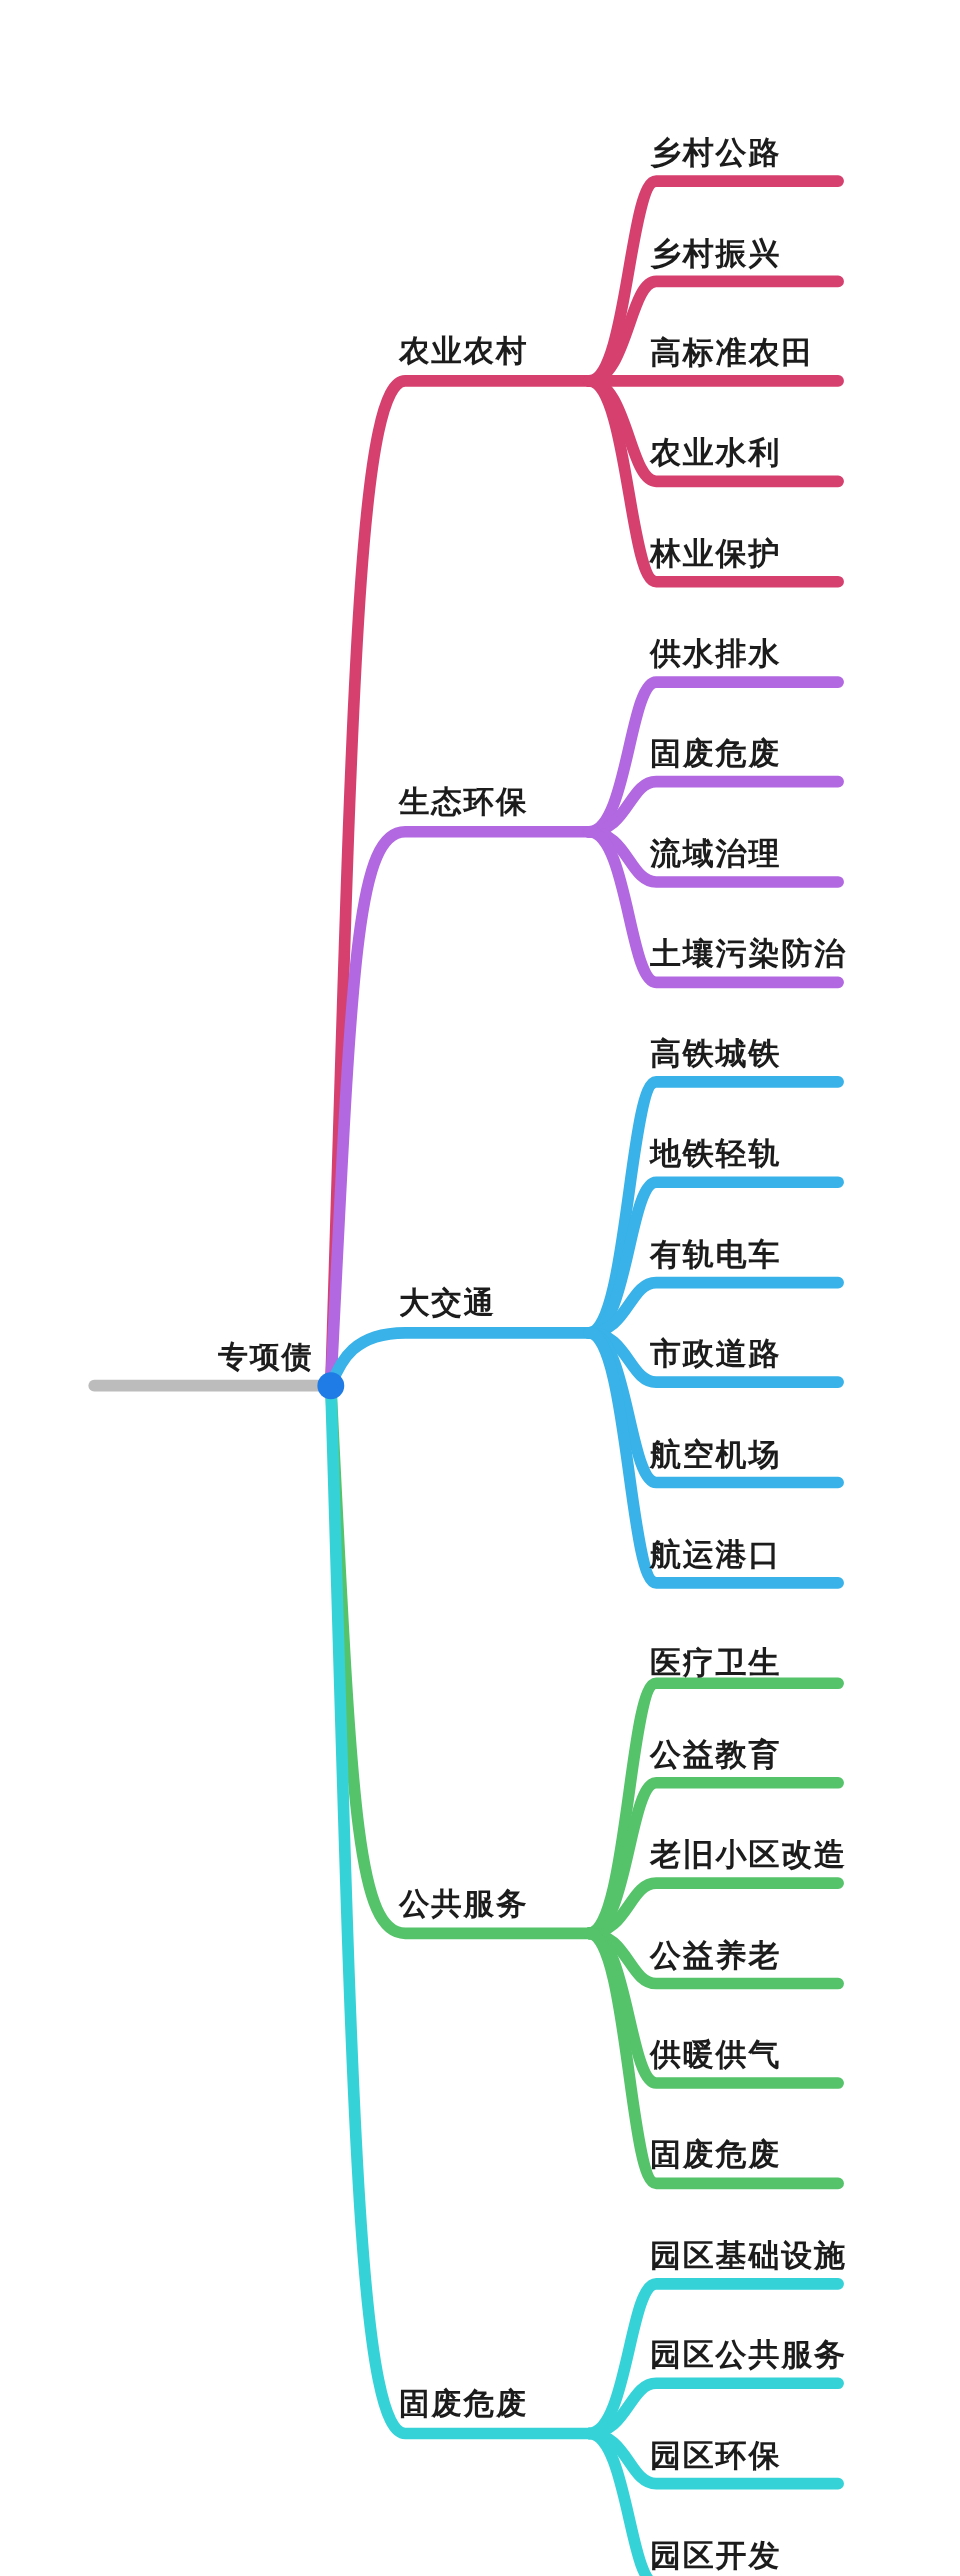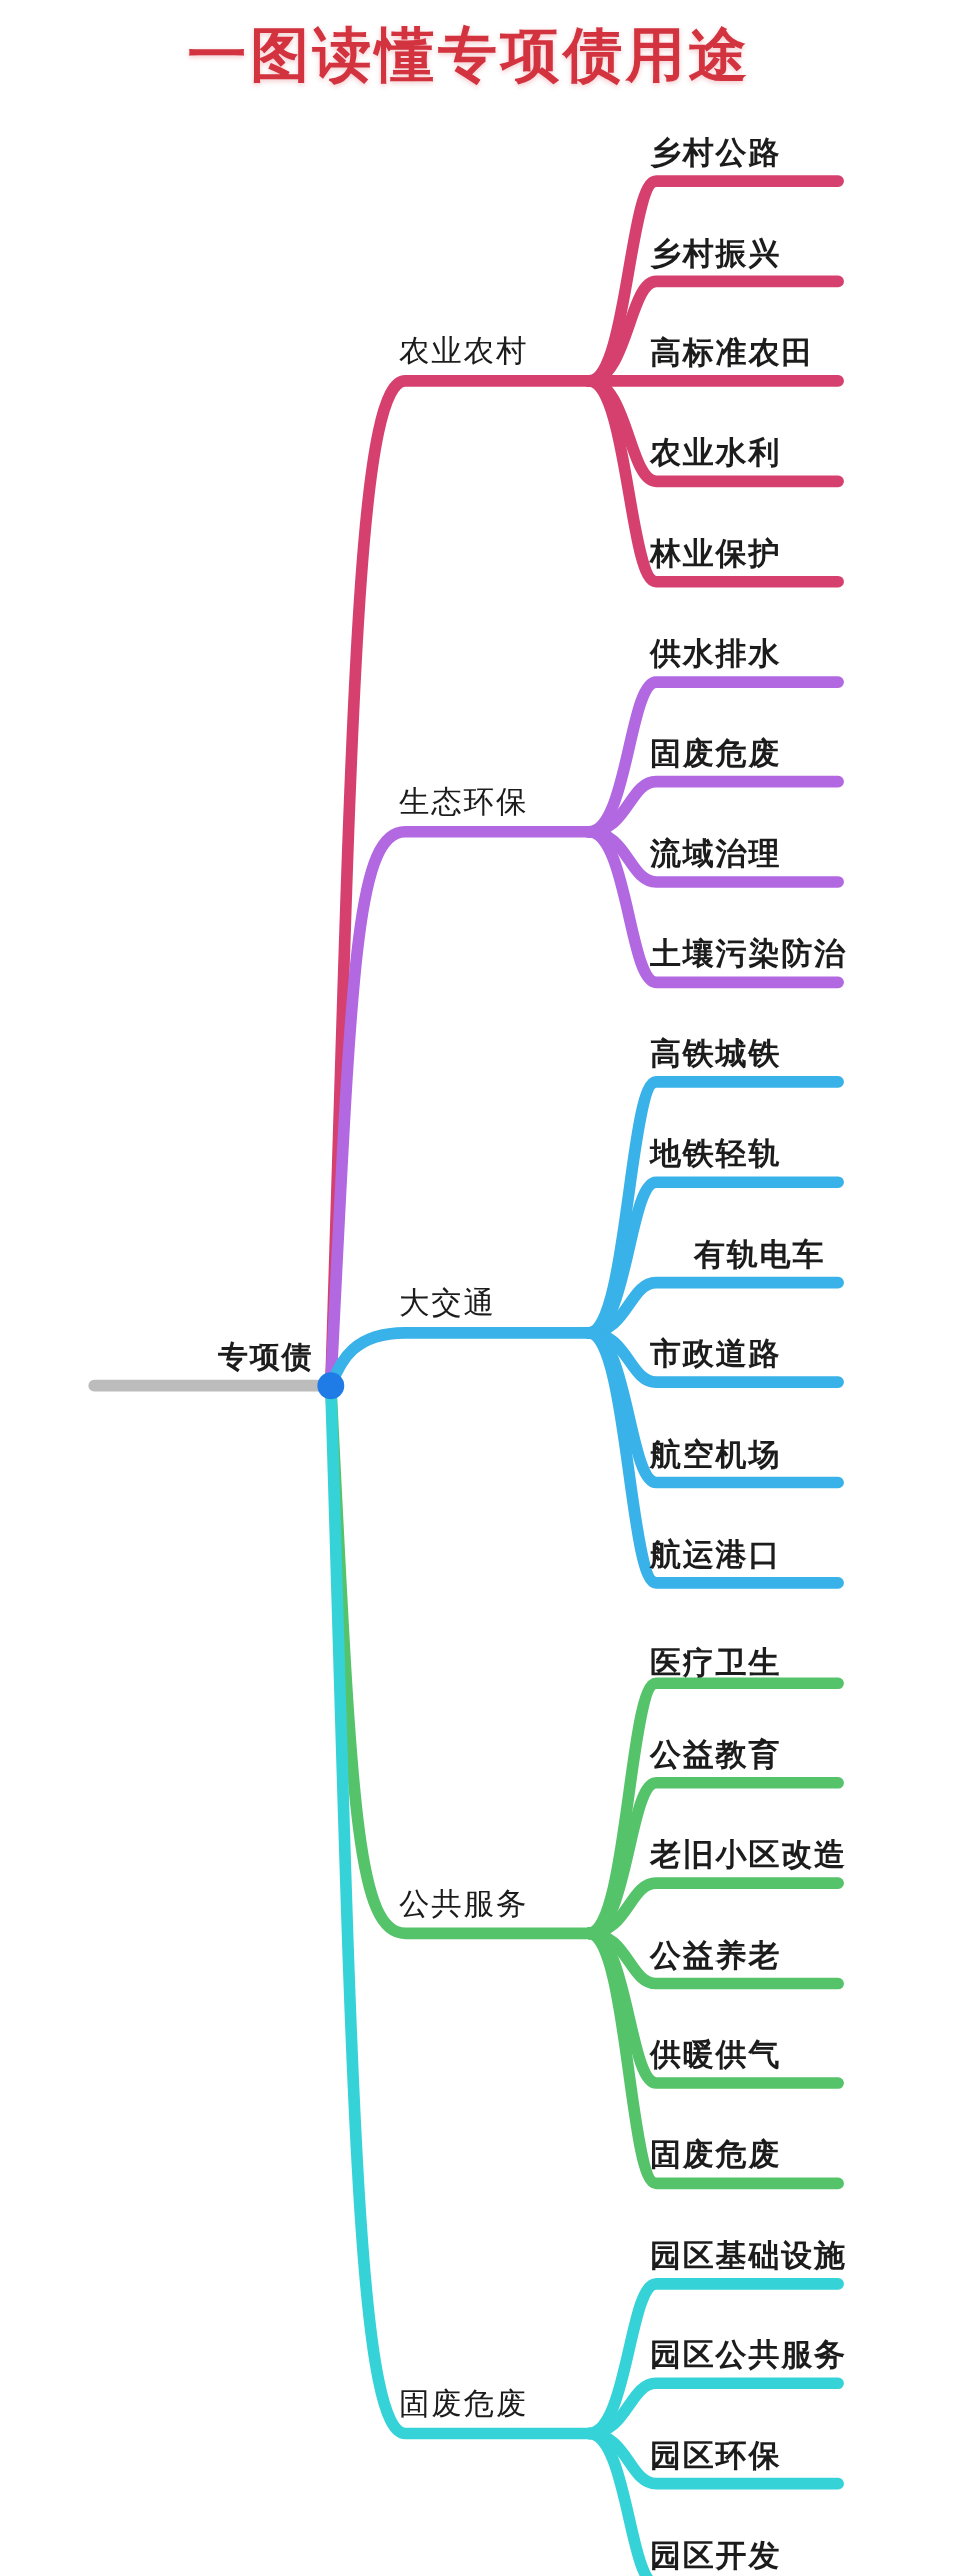--- a/index.html
+++ b/index.html
@@ -28,21 +28,21 @@
     font-weight:600;
     color:#1c1c1c;
     letter-spacing:1.8px;
     white-space:nowrap;
     margin-left:48px;
   }
   .branch-label{
     position:absolute;
     left:399px;
     font-size:30.5px;
-    font-weight:400;
+    font-weight:700;
     color:#1c1c1c;
     letter-spacing:1.8px;
     white-space:nowrap;
     line-height:1;
   }
   .child-label{
     position:absolute;
     left:650px;
     font-size:31px;
     font-weight:600;
@@ -83,38 +83,37 @@
       <path d="M 369,1546 C 380,1517 396,1487 452,1487 L 657,1487" stroke="#38b2e8" stroke-width="13" fill="none" stroke-linecap="round"></path>
       <path d="M 657,1487 C 700,1487 702,1207 732,1207 L 935,1207" stroke="#38b2e8" stroke-width="13" fill="none" stroke-linecap="round"></path>
       <path d="M 657,1487 C 700,1487 702,1319 732,1319 L 935,1319" stroke="#38b2e8" stroke-width="13" fill="none" stroke-linecap="round"></path>
       <path d="M 657,1487 C 700,1487 702,1431 732,1431 L 935,1431" stroke="#38b2e8" stroke-width="13" fill="none" stroke-linecap="round"></path>
       <path d="M 657,1487 C 700,1487 702,1542 732,1542 L 935,1542" stroke="#38b2e8" stroke-width="13" fill="none" stroke-linecap="round"></path>
       <path d="M 657,1487 C 700,1487 702,1654 732,1654 L 935,1654" stroke="#38b2e8" stroke-width="13" fill="none" stroke-linecap="round"></path>
       <path d="M 657,1487 C 700,1487 702,1766 732,1766 L 935,1766" stroke="#38b2e8" stroke-width="13" fill="none" stroke-linecap="round"></path>
       <path d="M 105,1546 L 369,1546" stroke="#bcbcbc" stroke-width="13" fill="none" stroke-linecap="round"></path>
       <circle cx="369" cy="1546" r="15" fill="#1f7be5"></circle>
     </svg>
-  <div class="page-title" style="color: rgb(210, 51, 63);">一图读懂专项债用途</div>
   <div class="root-label">专项债</div>
 
 <div class="branch-label" style="left: 399px; top: 336px;">农业农村</div>
     <div class="child-label" style="left: 650px; top: 137px;">乡村公路</div>
     <div class="child-label" style="left: 650px; top: 238px;">乡村振兴</div>
     <div class="child-label" style="left: 650px; top: 337px;">高标准农田</div>
     <div class="child-label" style="left: 650px; top: 437px;">农业水利</div>
     <div class="child-label" style="left: 650px; top: 538px;">林业保护</div>
     <div class="branch-label" style="left: 399px; top: 787px;">生态环保</div>
     <div class="child-label" style="left: 650px; top: 638px;">供水排水</div>
     <div class="child-label" style="left: 650px; top: 738px;">固废危废</div>
     <div class="child-label" style="left: 650px; top: 838px;">流域治理</div>
     <div class="child-label" style="left: 650px; top: 938px;">土壤污染防治</div>
     <div class="branch-label" style="left: 399px; top: 1288px;">大交通</div>
     <div class="child-label" style="left: 650px; top: 1038px;">高铁城铁</div>
     <div class="child-label" style="left: 650px; top: 1138px;">地铁轻轨</div>
-    <div class="child-label" style="left: 650px; top: 1239px; margin-left: 44px;">有轨电车</div>
+    <div class="child-label" style="left: 650px; top: 1239px;">有轨电车</div>
     <div class="child-label" style="left: 650px; top: 1338px;">市政道路</div>
     <div class="child-label" style="left: 650px; top: 1439px;">航空机场</div>
     <div class="child-label" style="left: 650px; top: 1539px;">航运港口</div>
     <div class="branch-label" style="left: 399px; top: 1889px;">公共服务</div>
     <div class="child-label" style="left: 650px; top: 1639px; margin-top: 8px;">医疗卫生</div>
     <div class="child-label" style="left: 650px; top: 1739px;">公益教育</div>
     <div class="child-label" style="left: 650px; top: 1839px;">老旧小区改造</div>
     <div class="child-label" style="left: 650px; top: 1940px;">公益养老</div>
     <div class="child-label" style="left: 650px; top: 2039px;">供暖供气</div>
     <div class="child-label" style="left: 650px; top: 2139px;">固废危废</div>

